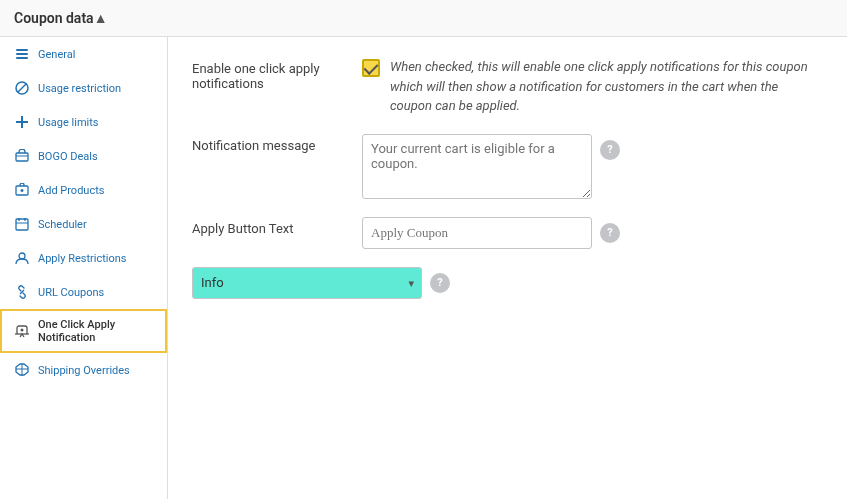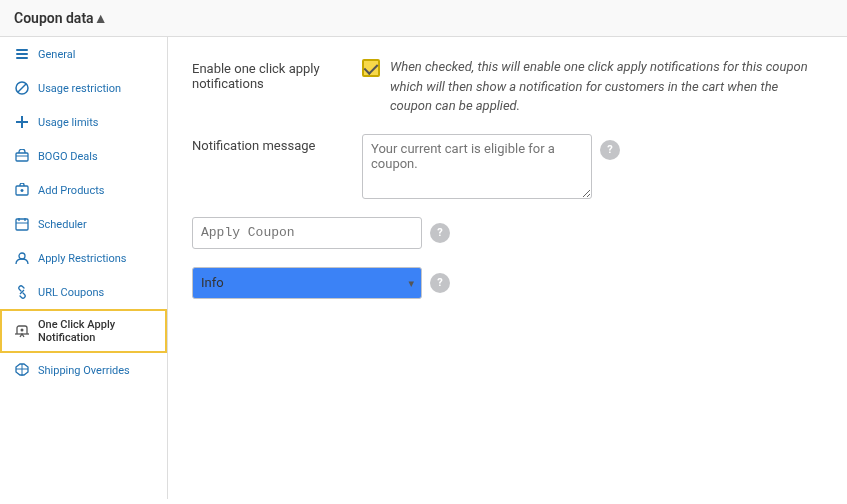--- a/index.html
+++ b/index.html
@@ -156,21 +156,21 @@
     }
 
     input.form-input {
       width: 230px;
       height: 32px;
       border: 1px solid #c3c4c7;
       border-radius: 3px;
       padding: 4px 8px;
       font-size: 13px;
       color: #999;
-      font-family: Liberation Mono, monospace;
+      font-family: Liberation Serif, serif;
     }
 
     .help-icon {
       width: 20px;
       height: 20px;
       border-radius: 50%;
       background: #c3c4c7;
       color: #fff;
       font-size: 11px;
       font-weight: 700;
@@ -188,21 +188,21 @@
     }
 
     select.form-select {
       width: 100%;
       height: 32px;
       border: 1px solid #c3c4c7;
       border-radius: 3px;
       padding: 4px 18px 4px 8px;
       font-size: 13px;
       color: #333;
-      background: #3b82f6;
+      background: #5eead4;
       appearance: none;
       -webkit-appearance: none;
       cursor: pointer;
       font-family: inherit;
     }
 
     .select-arrow {
       position: absolute;
       right: 8px;
       top: 50%;
@@ -360,20 +360,21 @@
       <div class="form-label">Notification message</div>
       <div class="form-field">
         <textarea class="form-textarea" placeholder="Your current cart is eligible for a coupon." style=""></textarea>
         <div class="help-icon">
           <span>?</span>
         </div>
       </div>
     </div>
 
     <div class="form-row">
+      <div class="form-label">Apply Button Text</div>
       <div class="form-field">
         <input type="text" class="form-input" placeholder="Apply Coupon" style="">
         <div class="help-icon">
           <span>?</span>
         </div>
       </div>
     </div>
 
     <div class="form-row">
       <div class="form-field">

